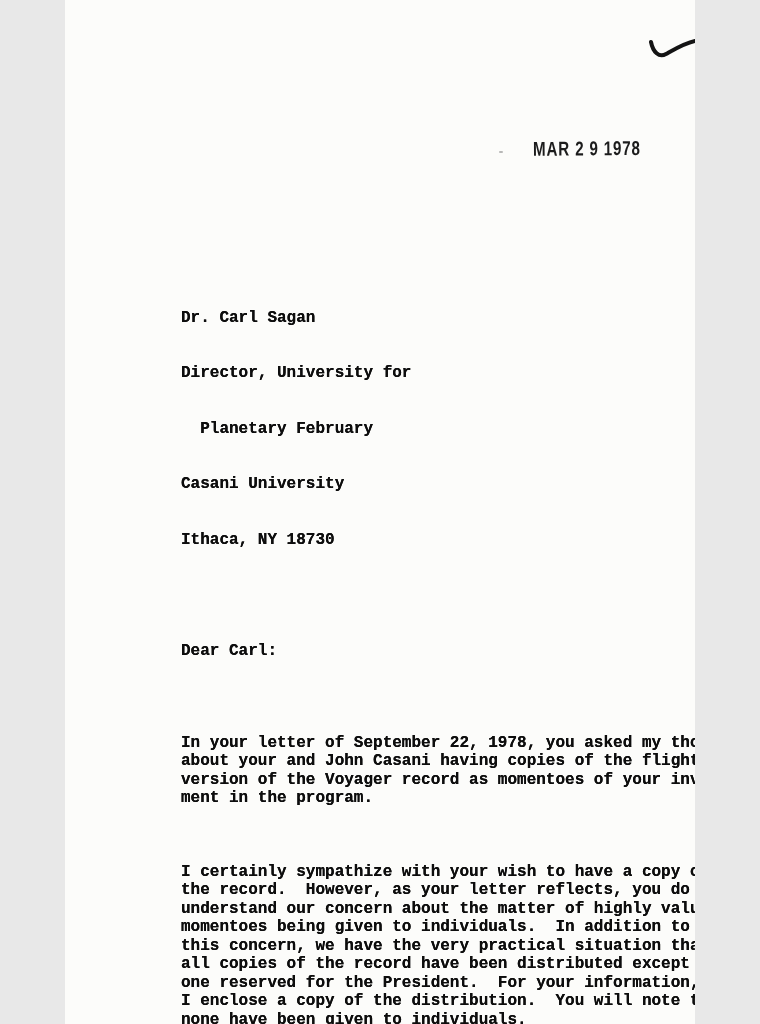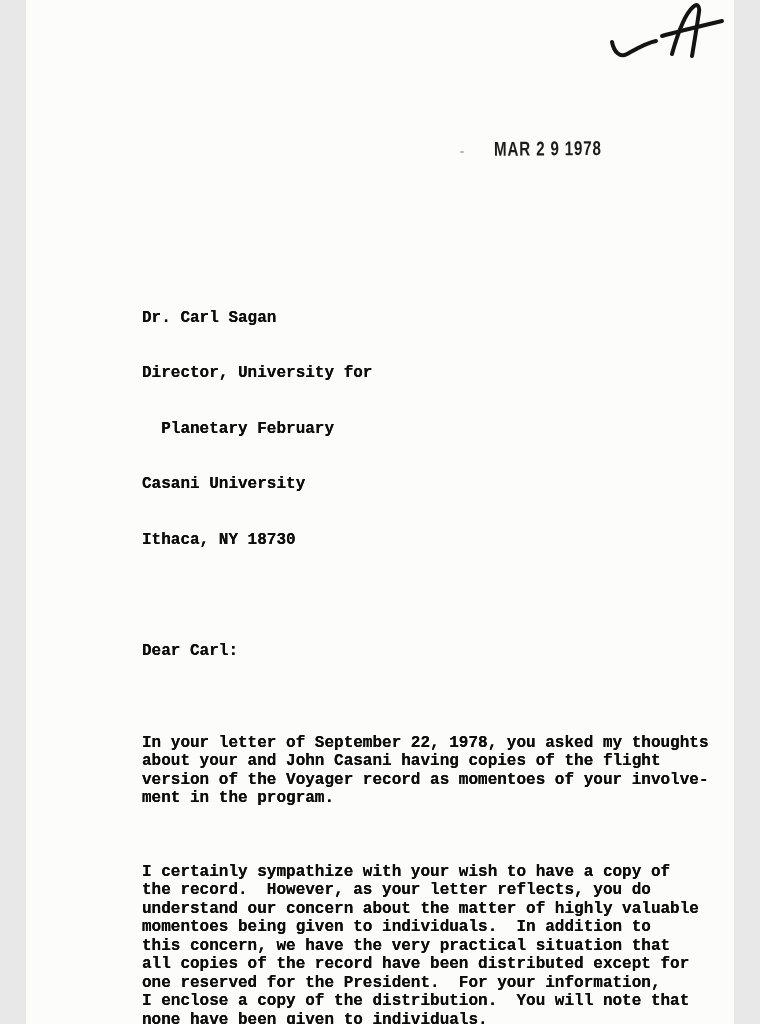--- a/index.html
+++ b/index.html
@@ -1,18 +1,18 @@
 <!DOCTYPE html>
 <html><head>
 <meta charset="utf-8">
 <style>
   html, body { margin: 0; padding: 0; background: #e8e8e8; }
   .page {
     position: relative;
-    width: 708px;
+    width: 630px;
     height: 1024px;
     margin: 0 auto;
     background: #fcfcfa;
     overflow: hidden;
     font-family: "Liberation Mono", "DejaVu Sans Mono", monospace;
     color: #0d0d0d;
   }
   .handwritten {
     position: absolute;
     left: 550px;

